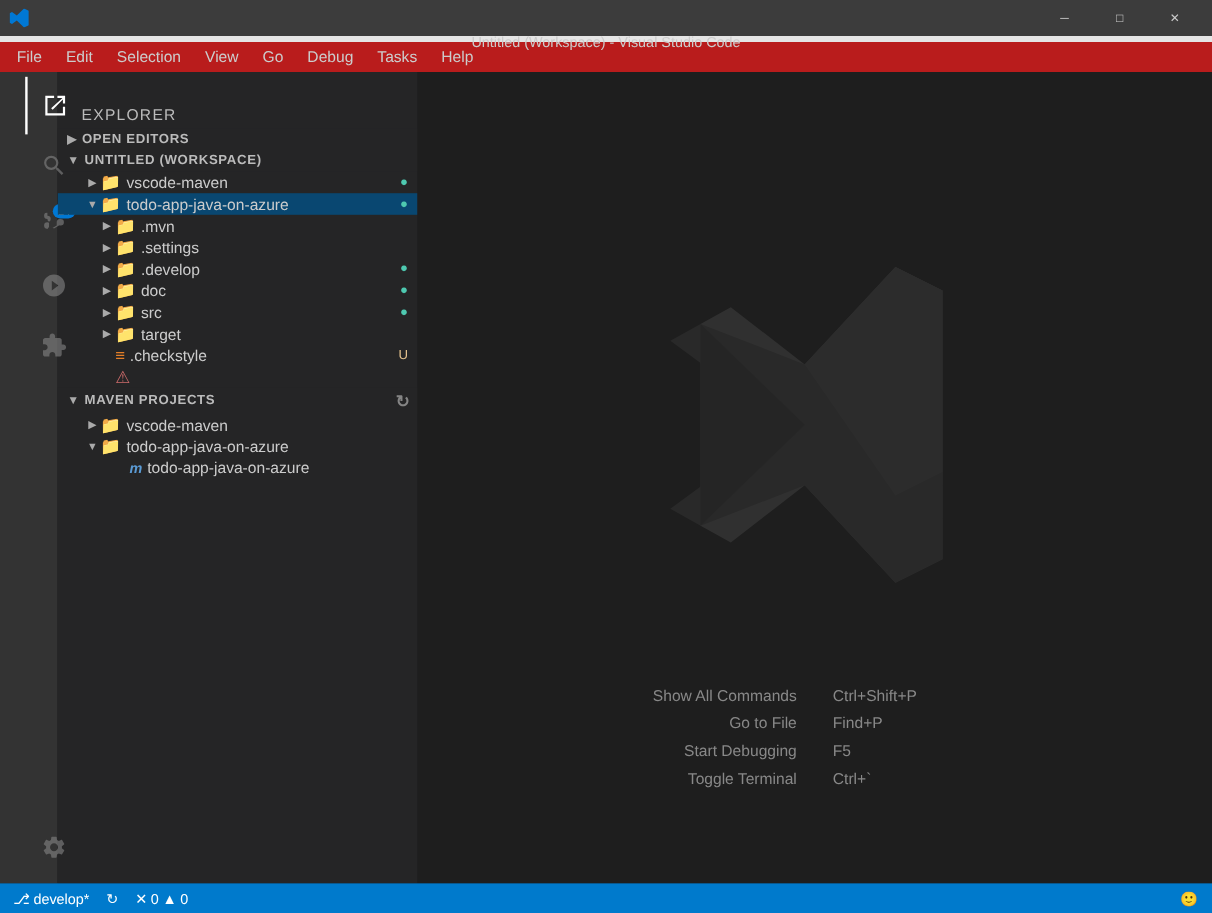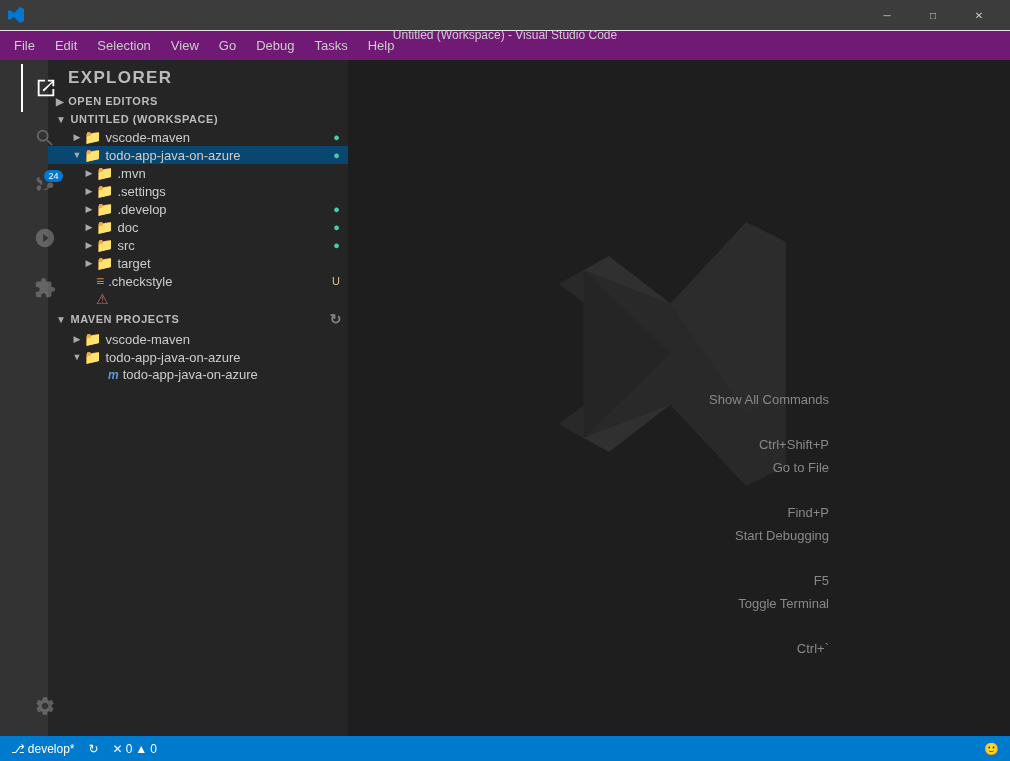--- a/index.html
+++ b/index.html
@@ -51,25 +51,25 @@
       align-items: center;
       justify-content: center;
       cursor: pointer;
       font-size: 10px;
       color: #cccccc;
     }
 
     
     #menu-bar {
       height: 30px;
-      background: #701a75;
+      background: #b91c1c;
       display: flex;
       align-items: center;
       padding: 0 4px;
-      border-top: 1px solid #e5e5e5;
+      border-top: 5px solid #e5e5e5;
     }
     .menu-item {
       padding: 4px 10px;
       font-size: 13px;
       color: #cccccc;
       cursor: pointer;
       border-radius: 3px;
     }
 
     
@@ -121,25 +121,26 @@
     
     #sidebar {
       width: 300px;
       background: #252526;
       display: flex;
       flex-direction: column;
       overflow: hidden;
     }
     #sidebar-header {
       padding: 8px 12px 4px 20px;
-      font-size: 17px;
-      font-weight: bold;
+      font-size: 13px;
+      font-weight: normal;
       color: #bbbbbb;
       letter-spacing: 0.08em;
       text-transform: uppercase;
+      margin-top: 20px;
     }
     .tree-section-header {
       display: flex;
       align-items: center;
       padding: 3px 0 3px 8px;
       font-size: 11px;
       font-weight: bold;
       color: #bbbbbb;
       letter-spacing: 0.05em;
       cursor: pointer;
@@ -225,23 +226,22 @@
       left: 50%;
       transform: translateX(-50%);
       display: flex;
       flex-direction: column;
       gap: 8px;
       min-width: 300px;
     }
     .shortcut-row {
       display: flex;
       justify-content: space-between;
-      align-items: flex-end;
+      align-items: flex-start;
       gap: 30px;
-      flex-direction: column;
     }
     .shortcut-label {
       color: #888888;
       font-size: 13px;
       text-align: right;
       flex: 1;
     }
     .shortcut-key {
       color: #888888;
       font-size: 13px;

